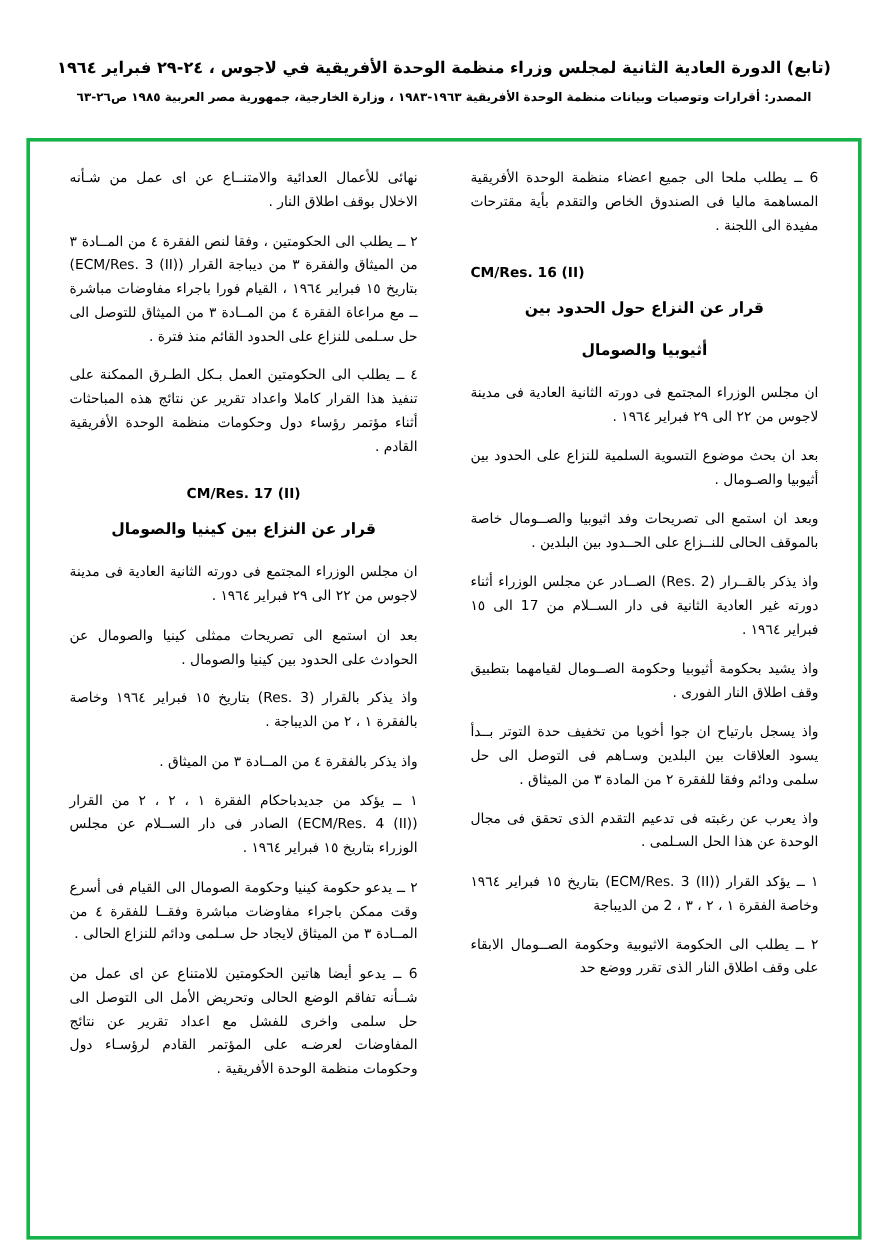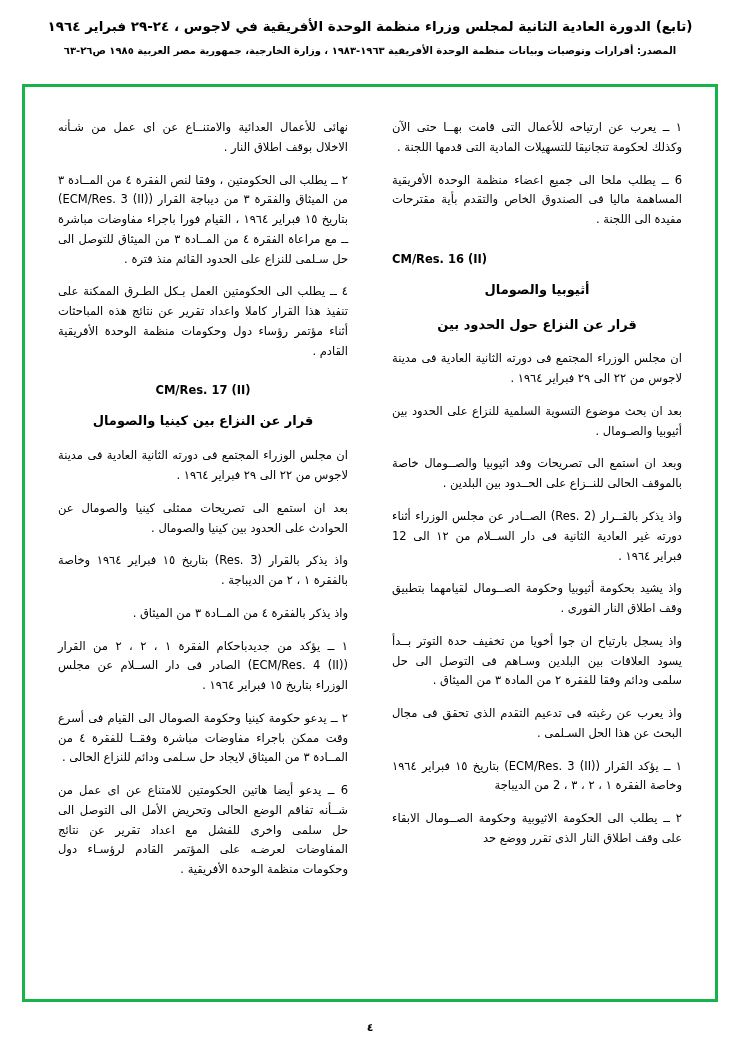--- a/index.html
+++ b/index.html
@@ -17,20 +17,21 @@
   }
   .page {
     width: 740px;
     height: 1048px;
     position: relative;
     box-sizing: border-box;
   }
   .header {
     text-align: center;
     padding: 16px 28px 0 28px;
+    margin-top: 31px;
   }
   .header .title {
     font-size: 13.5px;
     font-weight: bold;
     line-height: 1.5;
     letter-spacing: 0px;
   }
   .header .source {
     font-size: 10px;
     font-weight: bold;
@@ -59,21 +60,21 @@
   .col {
     width: 50%;
     box-sizing: border-box;
     padding: 12px 22px 10px 22px;
   }
   .col-right { }
   .col-left { }
   p.para {
     font-size: 11.5px;
     line-height: 1.72;
-    margin: 10px 0 13px 0;
+    margin: 0 0 13px 0;
     text-align: justify;
     text-justify: inter-word;
   }
   p.para:last-child { margin-bottom: 0; }
   .res-code {
     font-size: 11.5px;
     font-weight: bold;
     margin: 22px 0 14px 0;
     text-align: left;
     direction: ltr;
@@ -107,34 +108,33 @@
   <div class="header">
     <div class="title">(تابع) الدورة العادية الثانية لمجلس وزراء منظمة الوحدة الأفريقية في لاجوس ، ٢٤-٢٩ فبراير ١٩٦٤</div>
     <div class="source">المصدر: أقرارات وتوصيات وبيانات منظمة الوحدة الأفريقية ١٩٦٣-١٩٨٣ ، وزارة الخارجية، جمهورية مصر العربية ١٩٨٥ ص٢٦-٦٣</div>
   </div>
 
   <div class="frame"></div>
 
   <div class="columns">
 
     <div class="col col-right">
-      <p class="para">١ ــ يعرب عن ارتياحه للأعمال التى قامت بهــا حتى الآن وكذلك لحكومة تنجانيقا للتسهيلات المادية التى قدمها اللجنة .</p>
       <p class="para">6 ــ يطلب ملحا الى جميع اعضاء منظمة الوحدة الأفريقية المساهمة ماليا فى الصندوق الخاص والتقدم بأية مقترحات مفيدة الى اللجنة .</p>
 
       <div class="res-code">CM/Res. 16 (II)</div>
+      <div class="res-title">قرار عن النزاع حول الحدود بين</div>
       <div class="res-title">أثيوبيا والصومال</div>
-      <div class="res-title">قرار عن النزاع حول الحدود بين</div>
 
       <p class="para">ان مجلس الوزراء المجتمع فى دورته الثانية العادية فى مدينة لاجوس من ٢٢ الى ٢٩ فبراير ١٩٦٤ .</p>
       <p class="para">بعد ان بحث موضوع التسوية السلمية للنزاع على الحدود بين أثيوبيا والصـومال .</p>
       <p class="para">وبعد ان استمع الى تصريحات وفد اثيوبيا والصــومال خاصة بالموقف الحالى للنــزاع على الحــدود بين البلدين .</p>
-      <p class="para">واذ يذكر بالقــرار (Res. 2) الصــادر عن مجلس الوزراء أثناء دورته غير العادية الثانية فى دار الســلام من ١٢ الى 12 فبراير ١٩٦٤ .</p>
+      <p class="para">واذ يذكر بالقــرار (Res. 2) الصــادر عن مجلس الوزراء أثناء دورته غير العادية الثانية فى دار الســلام من 17 الى ١٥ فبراير ١٩٦٤ .</p>
       <p class="para">واذ يشيد بحكومة أثيوبيا وحكومة الصــومال لقيامهما بتطبيق وقف اطلاق النار الفورى .</p>
       <p class="para">واذ يسجل بارتياح ان جوا أخويا من تخفيف حدة التوتر بــدأ يسود العلاقات بين البلدين وسـاهم فى التوصل الى حل سلمى ودائم وفقا للفقرة ٢ من المادة ٣ من الميثاق .</p>
-      <p class="para">واذ يعرب عن رغبته فى تدعيم التقدم الذى تحقق فى مجال البحث عن هذا الحل السـلمى .</p>
+      <p class="para">واذ يعرب عن رغبته فى تدعيم التقدم الذى تحقق فى مجال الوحدة عن هذا الحل السـلمى .</p>
       <p class="para">١ ــ يؤكد القرار (ECM/Res. 3 (II)) بتاريخ ١٥ فبراير ١٩٦٤ وخاصة الفقرة ١ ، ٢ ، ٣ ، 2 من الديباجة</p>
       <p class="para">٢ ــ يطلب الى الحكومة الاثيوبية وحكومة الصــومال الابقاء على وقف اطلاق النار الذى تقرر ووضع حد</p>
     </div>
 
     <div class="col col-left">
       <p class="para">نهائى للأعمال العدائية والامتنــاع عن اى عمل من شـأنه الاخلال بوقف اطلاق النار .</p>
       <p class="para">٢ ــ يطلب الى الحكومتين ، وفقا لنص الفقرة ٤ من المــادة ٣ من الميثاق والفقرة ٣ من ديباجة القرار (ECM/Res. 3 (II)) بتاريخ ١٥ فبراير ١٩٦٤ ، القيام فورا باجراء مفاوضات مباشرة ــ مع مراعاة الفقرة ٤ من المــادة ٣ من الميثاق للتوصل الى حل سـلمى للنزاع على الحدود القائم منذ فترة .</p>
       <p class="para">٤ ــ يطلب الى الحكومتين العمل بـكل الطـرق الممكنة على تنفيذ هذا القرار كاملا واعداد تقرير عن نتائج هذه المباحثات أثناء مؤتمر رؤساء دول وحكومات منظمة الوحدة الأفريقية القادم .</p>
 
       <div class="res-code left-col">CM/Res. 17 (II)</div>

